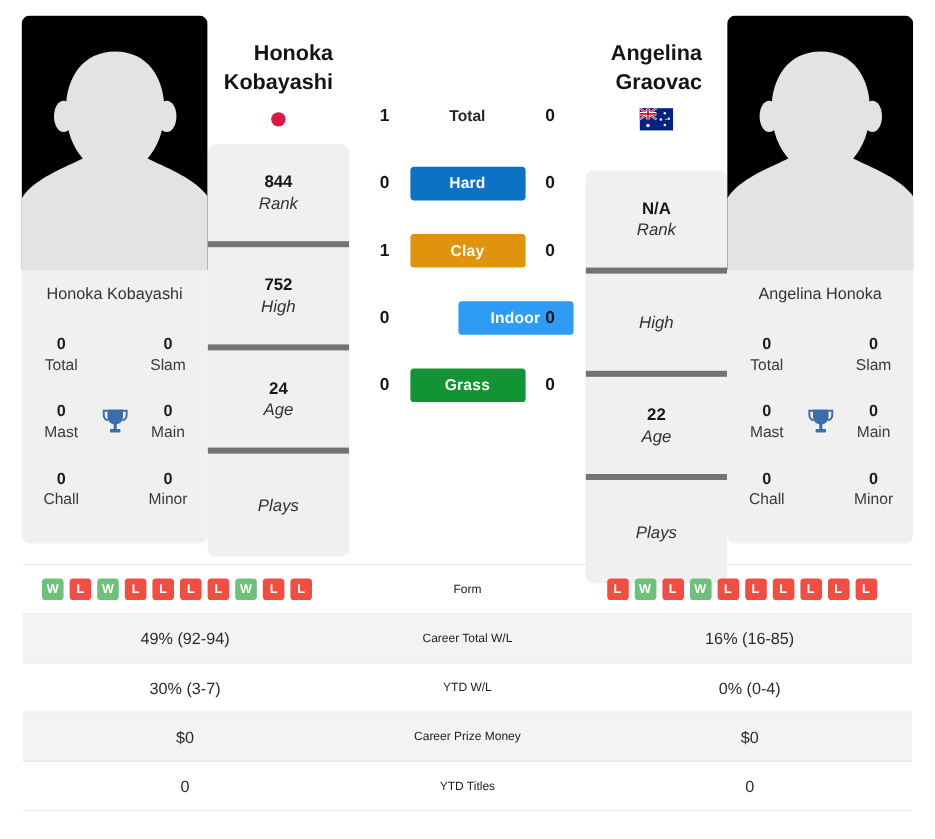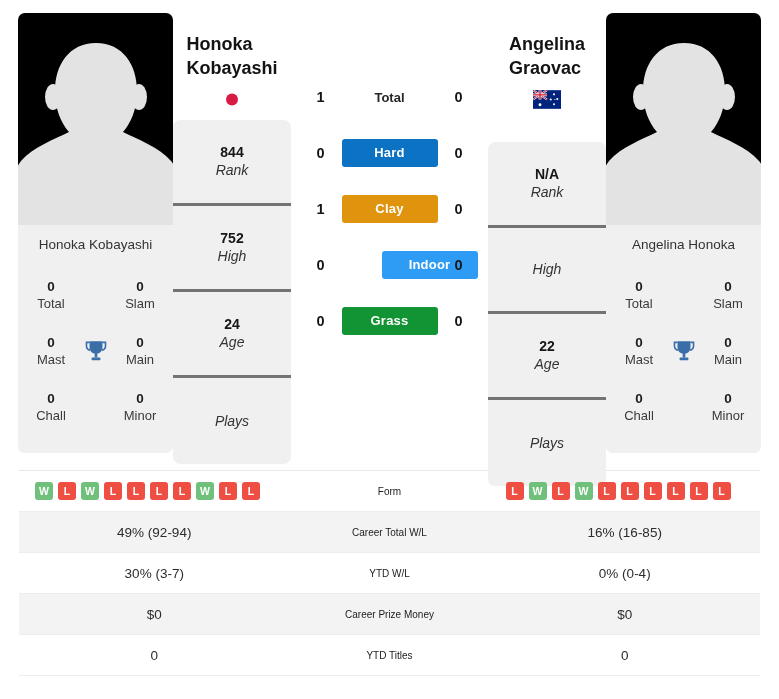--- a/index.html
+++ b/index.html
@@ -103,21 +103,21 @@
     flex-direction: column;
     align-items: center;
   }
 
   .name-col.right { }
 
   .player-name {
     font-size: 18px;
     font-weight: bold;
     color: #141414;
-    text-align: left;
+    text-align: right;
     line-height: 1.36;
   }
 
   .flag {
     margin-top: 9px;
     height: 20px;
     display: flex;
     align-items: center;
     justify-content: center;
   }
@@ -130,21 +130,21 @@
     border-radius: 7px;
     overflow: hidden;
     margin-top: 10px;
   }
 
   .stat-stack.left-stack { margin-top: 10px; }
   .stat-stack.right-stack { margin-top: 32px; text-align: right; }
 
   .stat-box {
     height: 86px;
-    border-bottom: 3px solid #737373;
+    border-bottom: 5px solid #737373;
     display: flex;
     flex-direction: column;
     align-items: center;
     justify-content: center;
     line-height: 1.3;
   }
 
   .stat-box:last-child { border-bottom: none; }
 
   .stat-box .sv {

